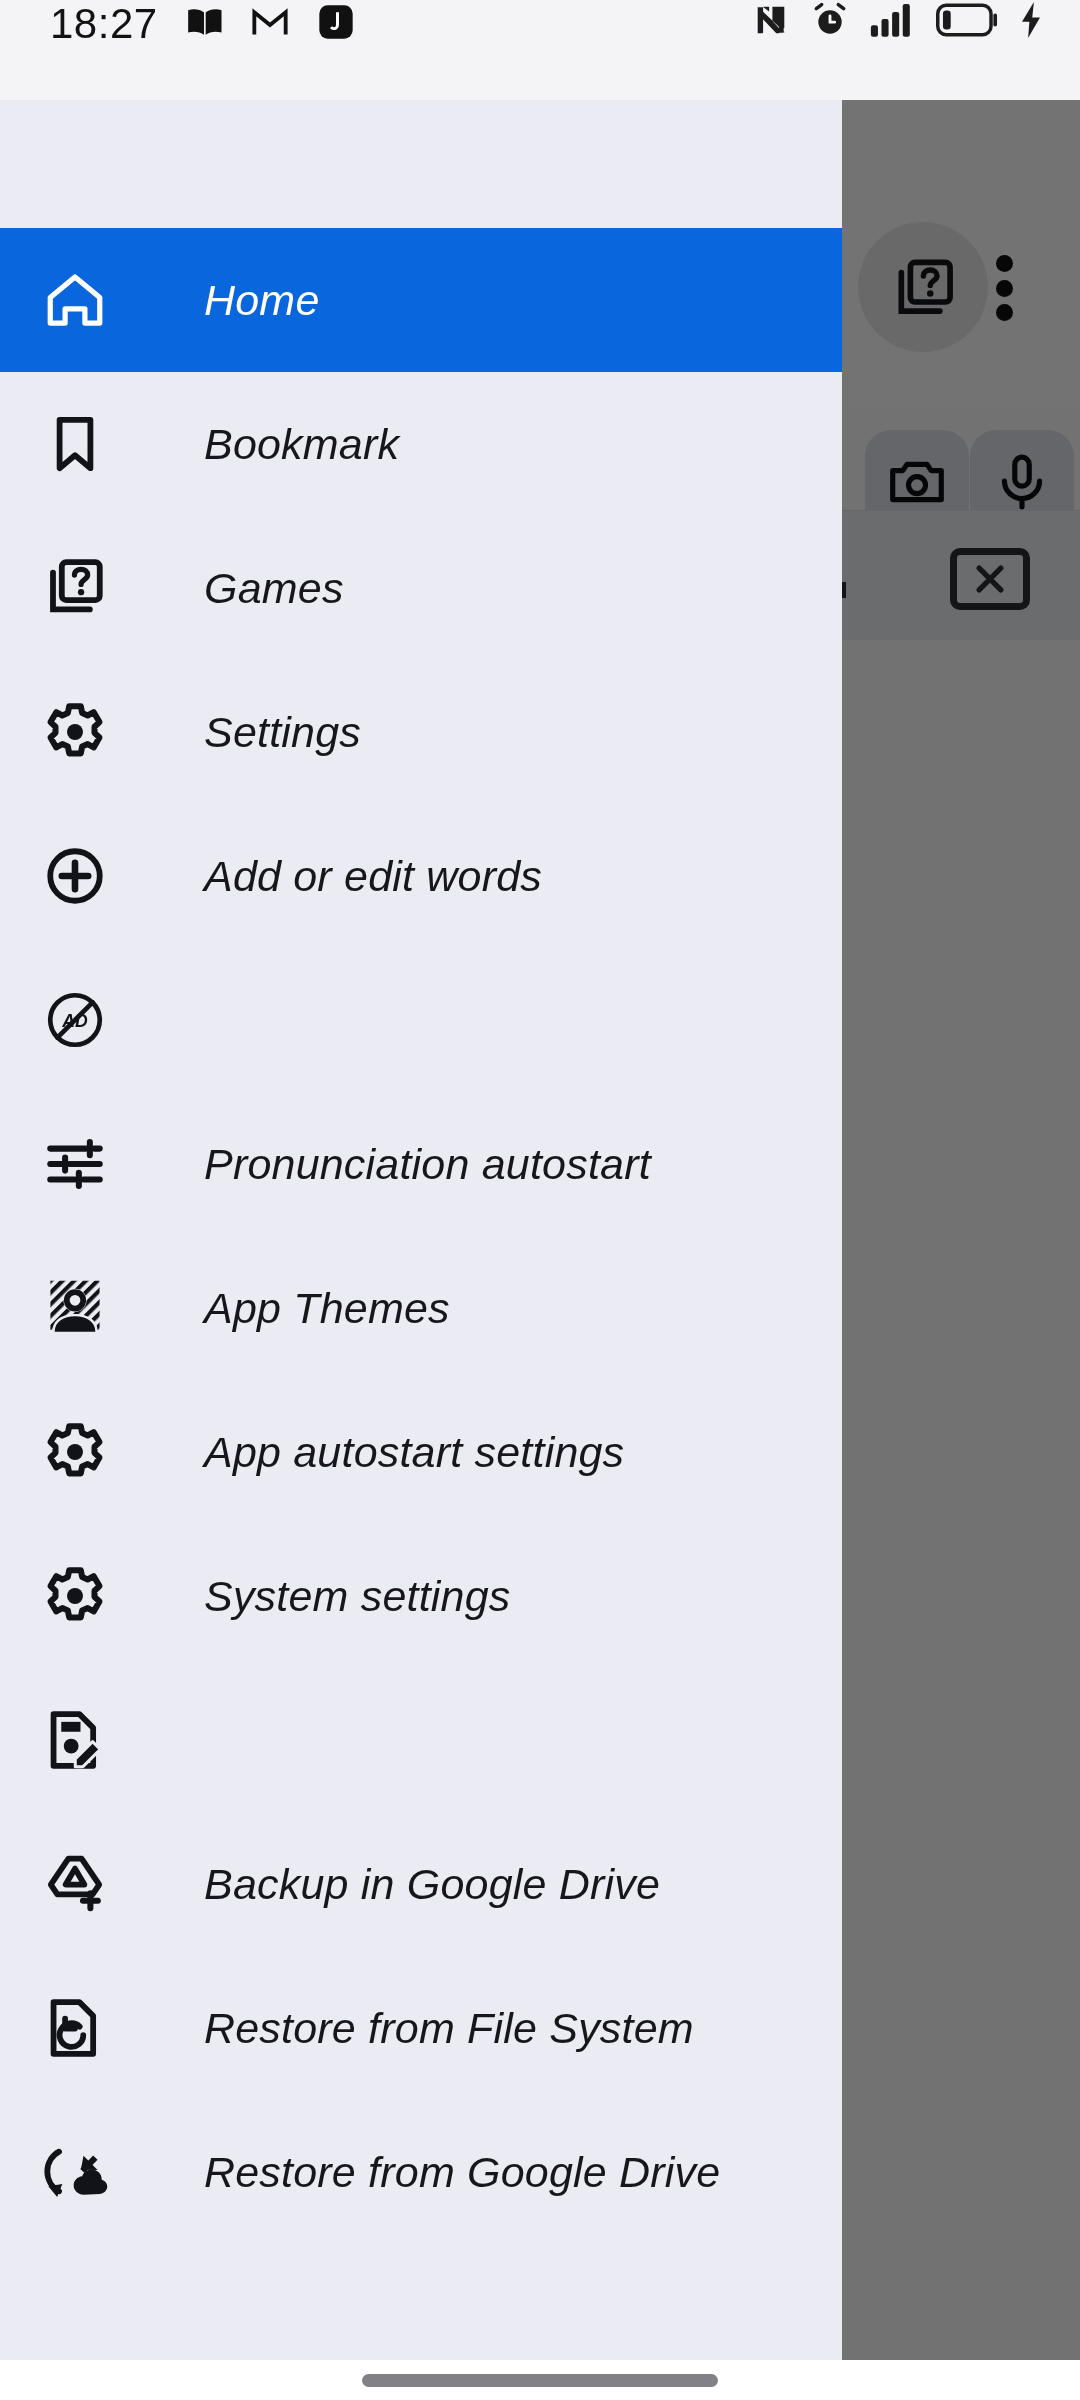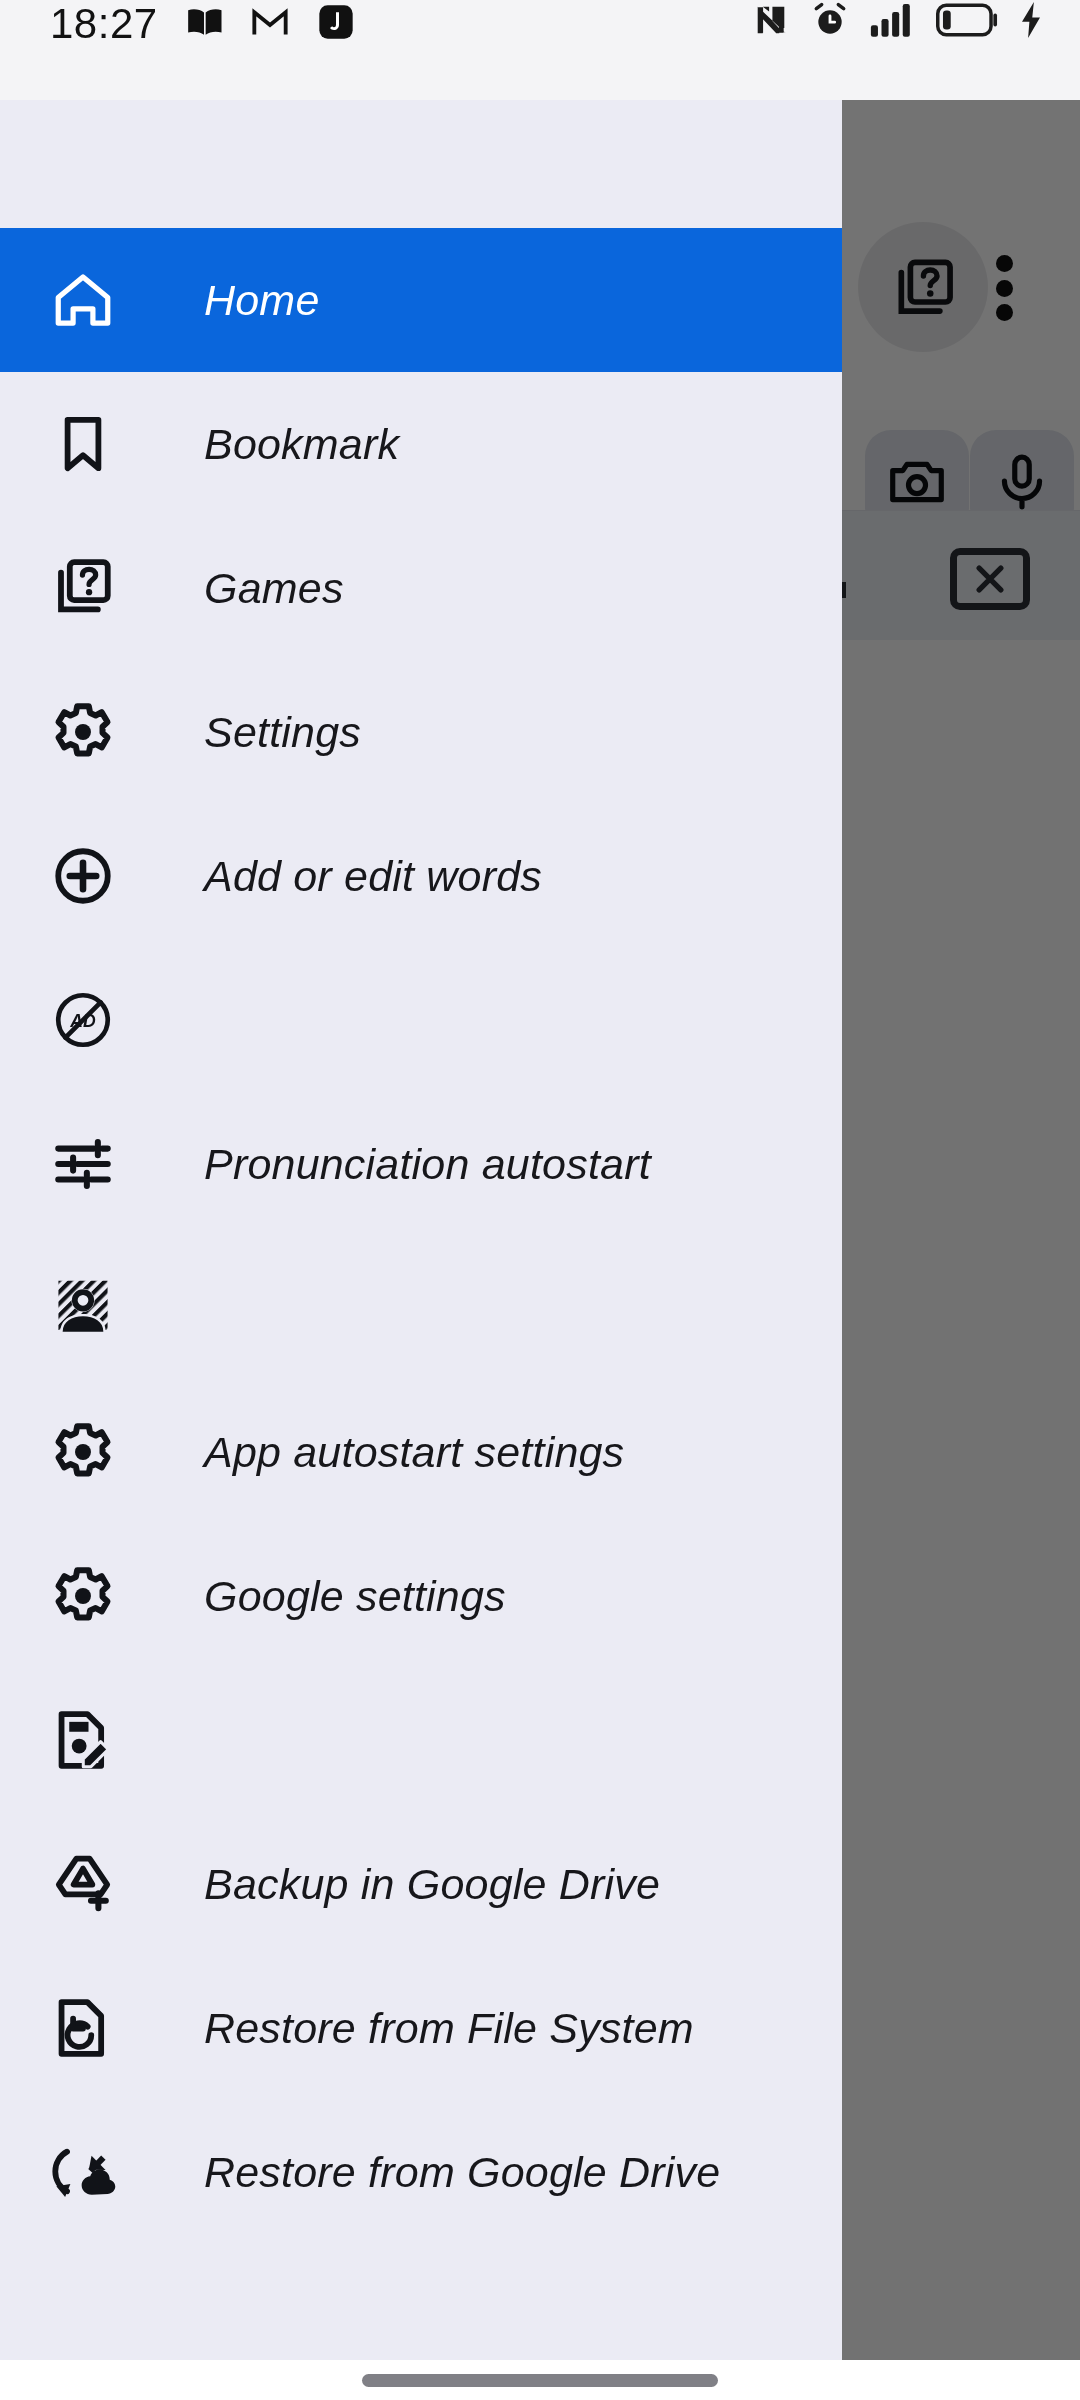--- a/index.html
+++ b/index.html
@@ -85,21 +85,21 @@
   #drawer-header { height: 128px; }
   .nav-item {
     position: relative;
     height: 144px;
     display: flex; align-items: center;
     padding-left: 42px;
   }
   .nav-item.active { background: #0a66dc; }
   .nav-icon {
     width: 74px; height: 74px;
-    display: flex; align-items: center; justify-content: flex-end;
+    display: flex; align-items: center; justify-content: flex-start;
     flex: 0 0 74px;
   }
   .nav-label {
     margin-left: 88px;
     font-size: 43px;
     color: #17171b;
     font-family: "Liberation Sans", sans-serif;
     font-weight: 400;
     white-space: nowrap;
     letter-spacing: .2px;
@@ -309,40 +309,41 @@
               <rect x="3" y="2" width="18" height="18" fill="#fff"></rect>
               <circle cx="12" cy="9.2" r="4.2" fill="#000"></circle>
               <path d="M3.8 20.4c0-4.1 3.7-6.2 8.2-6.2s8.2 2.1 8.2 6.2z" fill="#000"></path>
             </mask>
           </defs>
           <rect x="3" y="2" width="18" height="18" fill="url(#hatch)" mask="url(#pm)"></rect>
           <circle cx="12" cy="9.2" r="3" fill="none" stroke="#111318" stroke-width="2.1"></circle>
           <path fill="#111318" d="M4.6 20.6c0-3.6 3.3-5.6 7.4-5.6s7.4 2 7.4 5.6z"></path>
         </svg>
       </span>
+      <span class="nav-label">App Themes</span>
     </div>
 
     <div class="nav-item">
       <span class="nav-icon">
         <svg width="66" height="66" viewBox="0 0 24 24">
           <path fill="none" stroke="#111318" stroke-width="2.2" stroke-linejoin="round" d="M9.9 2.6h4.2l.5 2.5 2 .9 2.2-1.2 2.1 3.6-1.8 1.7v2.2l1.8 1.7-2.1 3.6-2.2-1.2-2 .9-.5 2.5H9.9l-.5-2.5-2-.9-2.2 1.2-2.1-3.6 1.8-1.7v-2.2L3.1 8.4l2.1-3.6 2.2 1.2 2-.9z"></path>
           <circle cx="12" cy="12" r="2.9" fill="#111318"></circle>
         </svg>
       </span>
       <span class="nav-label">App autostart settings</span>
     </div>
 
     <div class="nav-item">
       <span class="nav-icon">
         <svg width="66" height="66" viewBox="0 0 24 24">
           <path fill="none" stroke="#111318" stroke-width="2.2" stroke-linejoin="round" d="M9.9 2.6h4.2l.5 2.5 2 .9 2.2-1.2 2.1 3.6-1.8 1.7v2.2l1.8 1.7-2.1 3.6-2.2-1.2-2 .9-.5 2.5H9.9l-.5-2.5-2-.9-2.2 1.2-2.1-3.6 1.8-1.7v-2.2L3.1 8.4l2.1-3.6 2.2 1.2 2-.9z"></path>
           <circle cx="12" cy="12" r="2.9" fill="#111318"></circle>
         </svg>
       </span>
-      <span class="nav-label">Google settings</span>
+      <span class="nav-label">System settings</span>
     </div>
 
     <div class="nav-item">
       <span class="nav-icon">
         <svg width="66" height="66" viewBox="0 0 24 24">
           <path fill="none" stroke="#111318" stroke-width="2.1" stroke-linejoin="round" d="M4.2 2.6h9.4l5 5v13.8H4.2z"></path>
           <rect x="7" y="5.4" width="7" height="3.6" fill="#111318"></rect>
           <circle cx="10.6" cy="14.2" r="2.7" fill="#111318"></circle>
           <path fill="#111318" stroke="#ebebf4" stroke-width="1.1" stroke-linejoin="round" d="m18.4 12.6 2.8 2.8-6.3 6.3h-2.8v-2.8z"></path>
         </svg>

